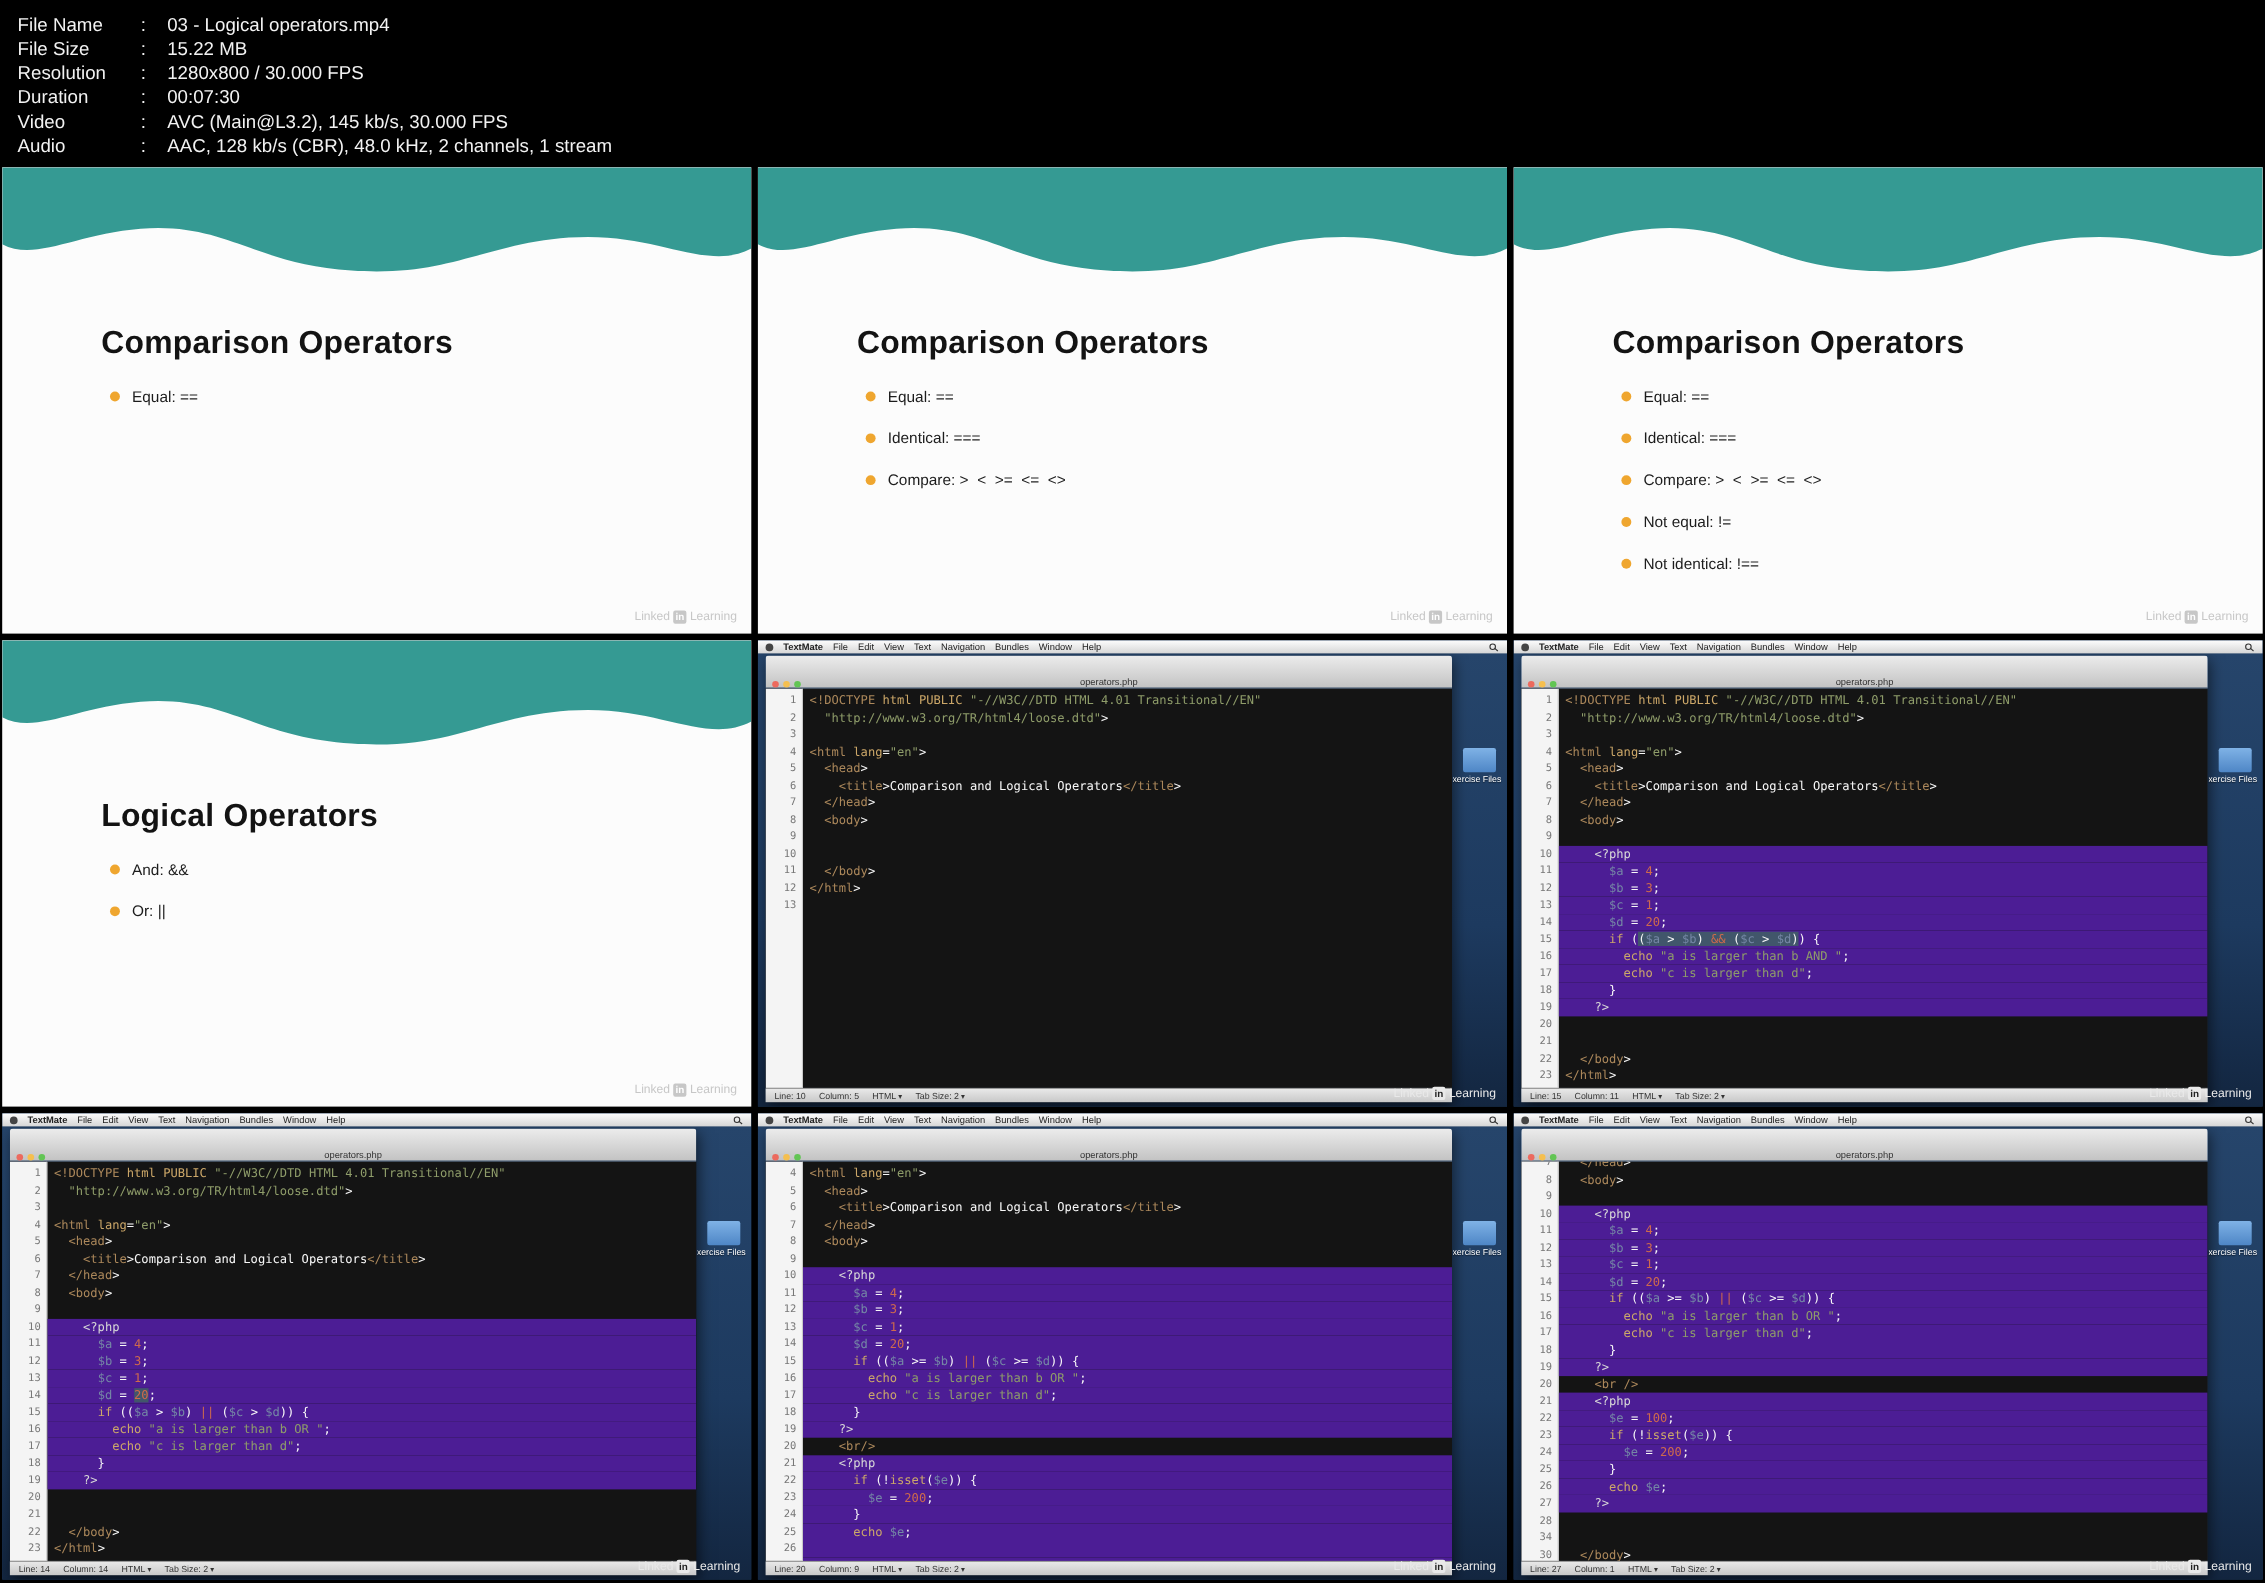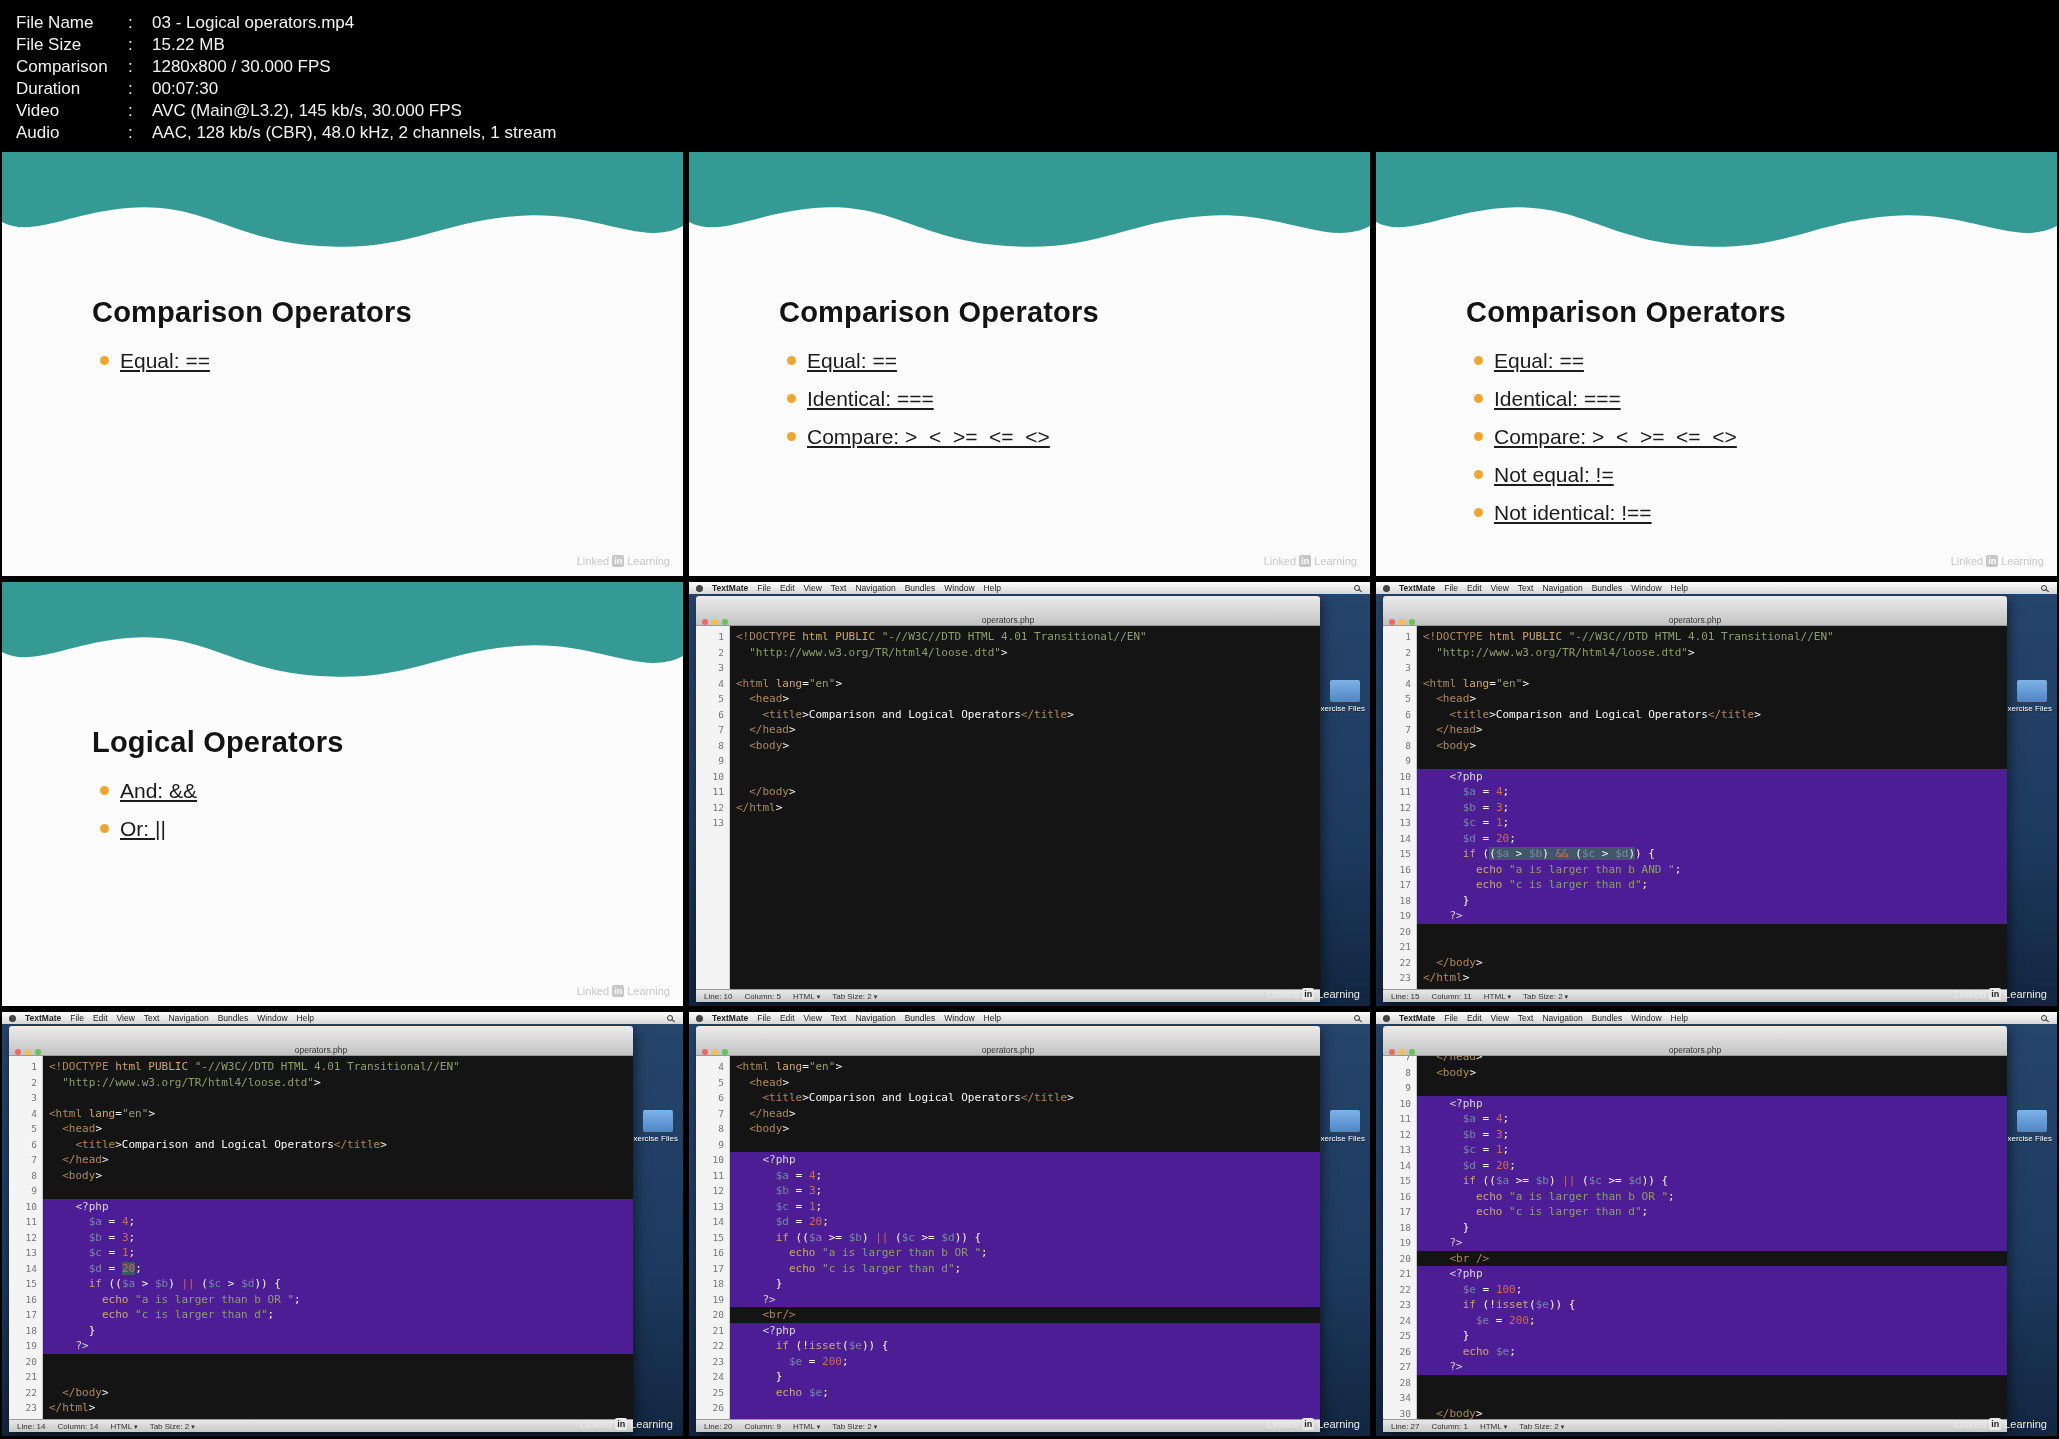--- a/index.html
+++ b/index.html
@@ -29,21 +29,21 @@
   
   .slide{background:#fcfcfc;}
   .wave{position:absolute;top:0;left:0;width:100%;height:118px;color:var(--teal);display:block;}
   .slide-title{
     position:absolute;top:144px;left:90px;margin:0;
     font-size:29px;font-weight:bold;color:#131313;letter-spacing:.2px;
   }
   .bullets{position:absolute;top:200px;left:98px;margin:0;padding:0;list-style:none;}
   .bullets li{
     display:flex;align-items:center;gap:11px;
-    font-size:21px;color:#1c1c1c;line-height:17px;margin-bottom:21px;text-decoration:underline;
+    font-size:14px;color:#1c1c1c;line-height:17px;margin-bottom:21px;
   }
   .bullets li::before{
     content:'';width:9px;height:9px;border-radius:50%;
     background:var(--bullet);flex:0 0 auto;
   }
   .bullets li span{white-space:pre;}
   
   .wm{position:absolute;display:flex;align-items:center;gap:3px;font-size:11px;z-index:9;}
   .wm .badge{font-size:9px;font-weight:bold;padding:0 2px;border-radius:2px;line-height:12px;}
   .wm.dark{right:10px;bottom:6px;color:#e9e9e9;}
@@ -132,21 +132,21 @@
       <span class="meta-label">File Name</span>
       <span class="meta-colon">:</span>
       <span class="meta-value">03 - Logical operators.mp4</span>
     </div>
     <div class="meta-row">
       <span class="meta-label">File Size</span>
       <span class="meta-colon">:</span>
       <span class="meta-value">15.22 MB</span>
     </div>
     <div class="meta-row">
-      <span class="meta-label">Comparison</span>
+      <span class="meta-label">Resolution</span>
       <span class="meta-colon">:</span>
       <span class="meta-value">1280x800 / 30.000 FPS</span>
     </div>
     <div class="meta-row">
       <span class="meta-label">Duration</span>
       <span class="meta-colon">:</span>
       <span class="meta-value">00:07:30</span>
     </div>
     <div class="meta-row">
       <span class="meta-label">Video</span>

